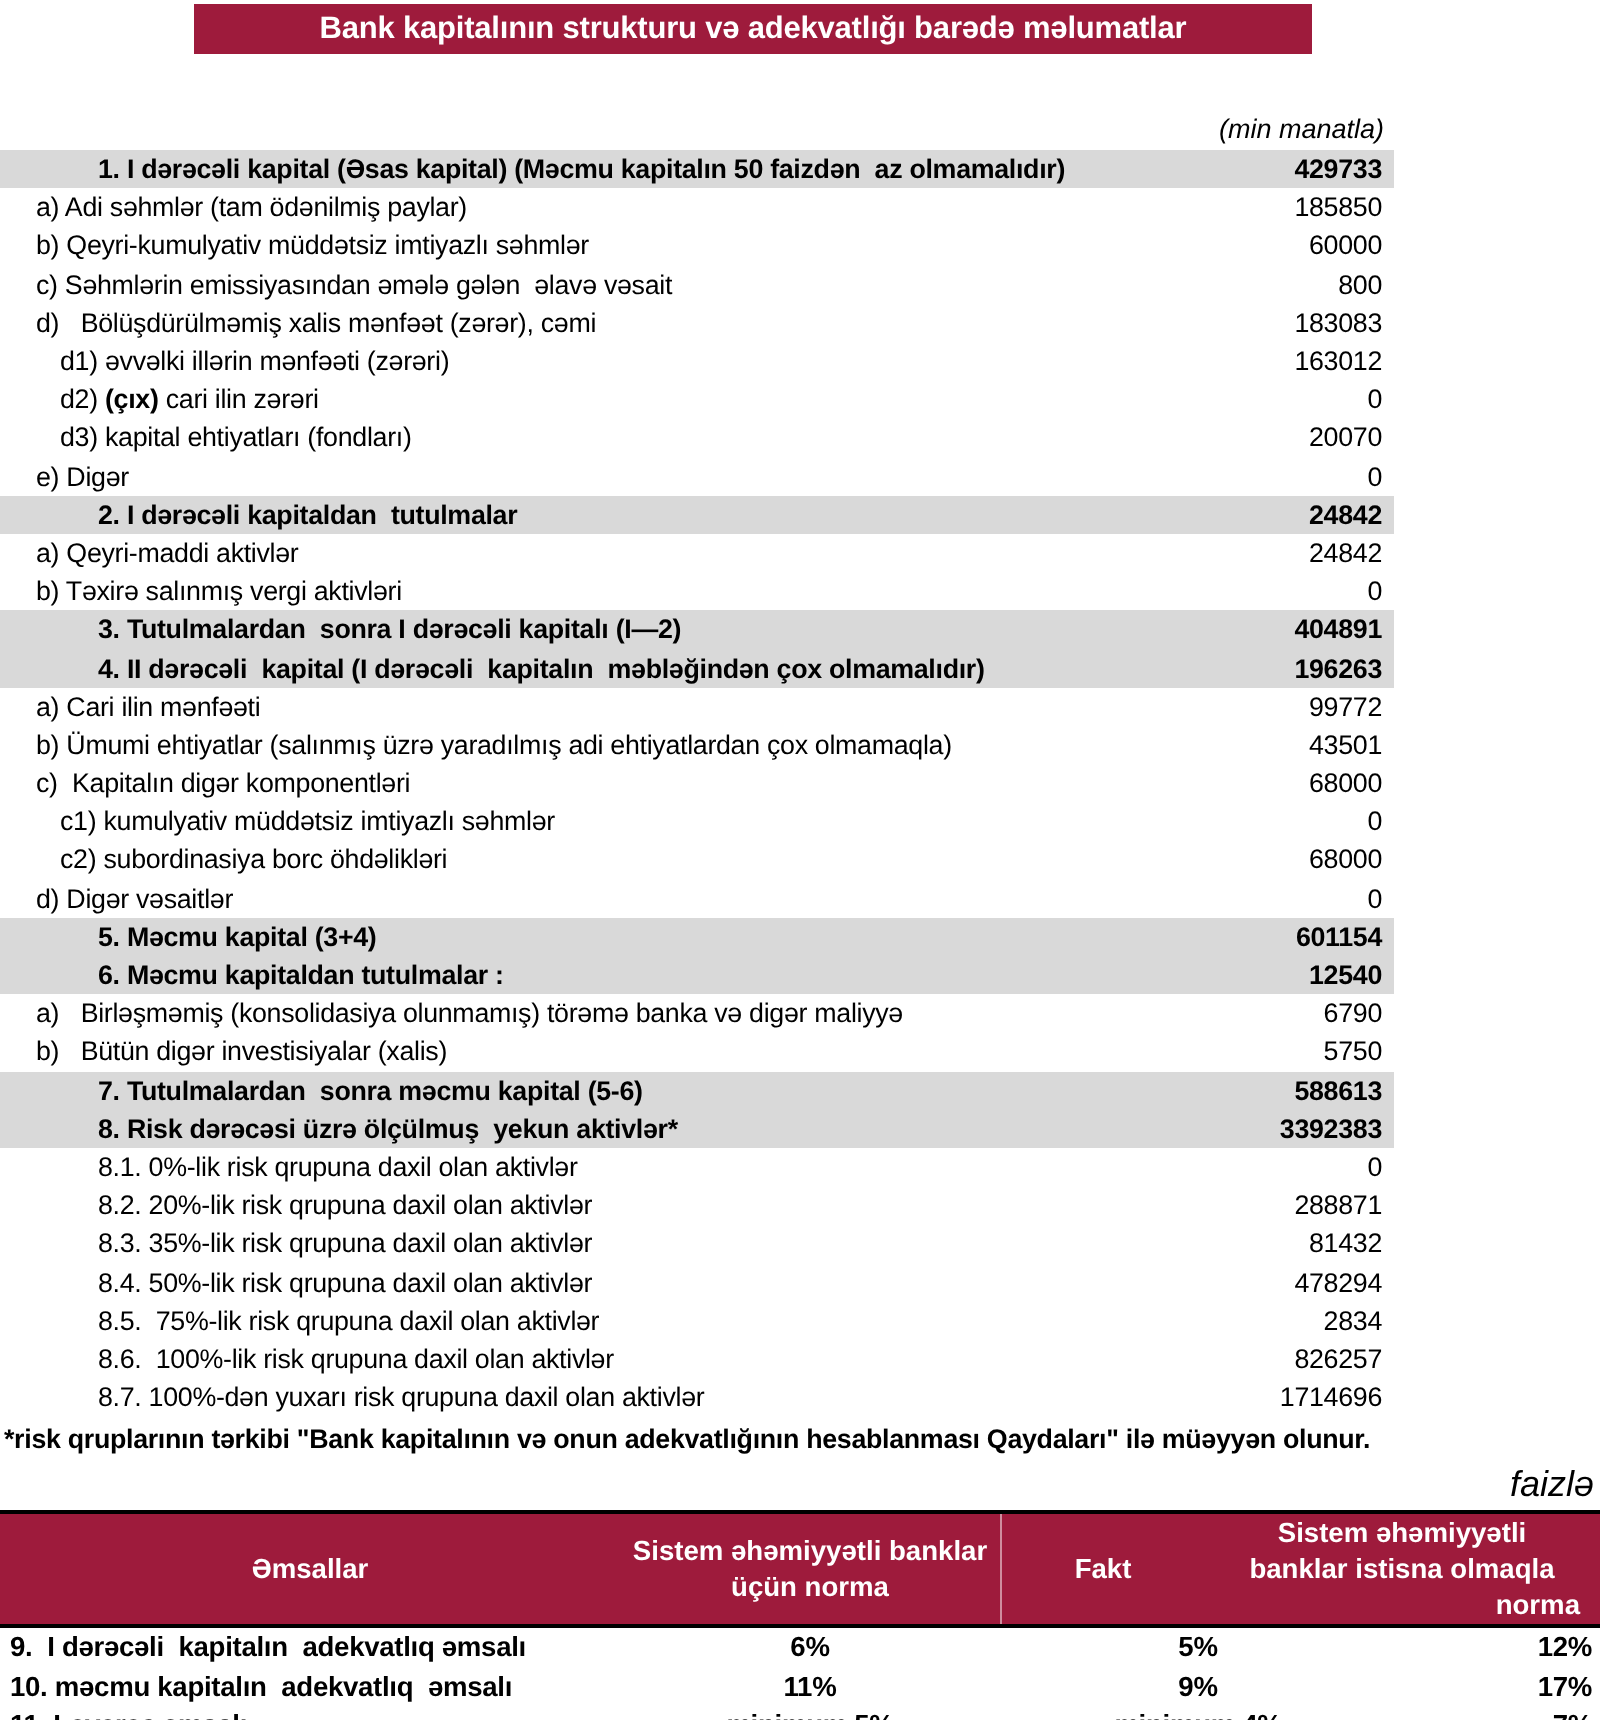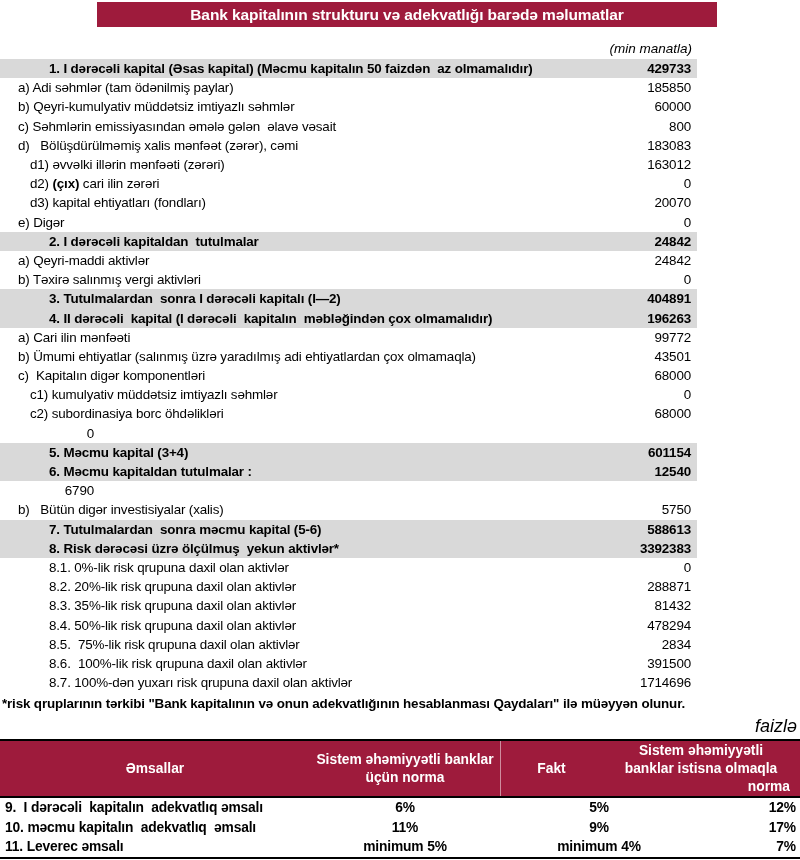--- a/index.html
+++ b/index.html
@@ -9,30 +9,30 @@
   *{box-sizing:border-box;}
   html,body{margin:0;padding:0;}
   body{
     width:800px;height:860px;
     background:#fff;color:#000;
     font-family:"Liberation Sans",sans-serif;
     overflow:hidden;
   }
   .title-bar{
     margin:2px 0 0 97px;
-    width:620px;height:25px;
+    width:559px;height:25px;
     background:var(--maroon);
     color:#fff;font-weight:700;font-size:15.5px;
     display:flex;align-items:center;justify-content:center;
     letter-spacing:-0.1px;
   }
   .unit-note{
     width:692px;text-align:right;
     font-style:italic;font-size:13.5px;
-    margin-top:13px;height:18px;line-height:18px;
+    margin-top:29px;height:18px;line-height:18px;
   }
   .cap-table{width:697px;margin-top:1px;}
   .trow{
     display:flex;height:19.2px;align-items:center;
     font-size:13.4px;white-space:pre;letter-spacing:-0.15px;
   }
   .trow.section{background:var(--row-gray);font-weight:700;}
   .trow .lab{flex:1;overflow:hidden;}
   .trow.section .lab,.trow.plain .lab{padding-left:5px;margin-left:44px;}
   .trow.item .lab{padding-left:18px;}
@@ -96,33 +96,33 @@
     <div class="trow section"><span class="lab">2. I dərəcəli kapitaldan  tutulmalar</span><span class="val">24842</span></div>
     <div class="trow item"><span class="lab">a) Qeyri-maddi aktivlər</span><span class="val">24842</span></div>
     <div class="trow item"><span class="lab">b) Təxirə salınmış vergi aktivləri</span><span class="val">0</span></div>
     <div class="trow section"><span class="lab">3. Tutulmalardan  sonra I dərəcəli kapitalı (I—2)</span><span class="val">404891</span></div>
     <div class="trow section"><span class="lab">4. II dərəcəli  kapital (I dərəcəli  kapitalın  məbləğindən çox olmamalıdır)</span><span class="val">196263</span></div>
     <div class="trow item"><span class="lab">a) Cari ilin mənfəəti</span><span class="val">99772</span></div>
     <div class="trow item"><span class="lab">b) Ümumi ehtiyatlar (salınmış üzrə yaradılmış adi ehtiyatlardan çox olmamaqla)</span><span class="val">43501</span></div>
     <div class="trow item"><span class="lab">c)  Kapitalın digər komponentləri</span><span class="val">68000</span></div>
     <div class="trow sub"><span class="lab">c1) kumulyativ müddətsiz imtiyazlı səhmlər</span><span class="val">0</span></div>
     <div class="trow sub"><span class="lab">c2) subordinasiya borc öhdəlikləri</span><span class="val">68000</span></div>
-    <div class="trow item"><span class="val">0</span></div>
+    <div class="trow item"><span class="lab">d) Digər vəsaitlər</span><span class="val">0</span></div>
     <div class="trow section"><span class="lab">5. Məcmu kapital (3+4)</span><span class="val">601154</span></div>
     <div class="trow section"><span class="lab">6. Məcmu kapitaldan tutulmalar :</span><span class="val">12540</span></div>
-    <div class="trow item"><span class="val">6790</span></div>
+    <div class="trow item"><span class="lab">a)   Birləşməmiş (konsolidasiya olunmamış) törəmə banka və digər maliyyə</span><span class="val">6790</span></div>
     <div class="trow item"><span class="lab">b)   Bütün digər investisiyalar (xalis)</span><span class="val">5750</span></div>
     <div class="trow section"><span class="lab">7. Tutulmalardan  sonra məcmu kapital (5-6)</span><span class="val">588613</span></div>
     <div class="trow section"><span class="lab">8. Risk dərəcəsi üzrə ölçülmuş  yekun aktivlər*</span><span class="val">3392383</span></div>
     <div class="trow plain"><span class="lab">8.1. 0%-lik risk qrupuna daxil olan aktivlər</span><span class="val">0</span></div>
     <div class="trow plain"><span class="lab">8.2. 20%-lik risk qrupuna daxil olan aktivlər</span><span class="val">288871</span></div>
     <div class="trow plain"><span class="lab">8.3. 35%-lik risk qrupuna daxil olan aktivlər</span><span class="val">81432</span></div>
     <div class="trow plain"><span class="lab">8.4. 50%-lik risk qrupuna daxil olan aktivlər</span><span class="val">478294</span></div>
     <div class="trow plain"><span class="lab">8.5.  75%-lik risk qrupuna daxil olan aktivlər</span><span class="val">2834</span></div>
-    <div class="trow plain"><span class="lab">8.6.  100%-lik risk qrupuna daxil olan aktivlər</span><span class="val">391500</span></div>
+    <div class="trow plain"><span class="lab">8.6.  100%-lik risk qrupuna daxil olan aktivlər</span><span class="val">826257</span></div>
     <div class="trow plain"><span class="lab">8.7. 100%-dən yuxarı risk qrupuna daxil olan aktivlər</span><span class="val">1714696</span></div>
   </div>
 
 <div class="footnote">*risk qruplarının tərkibi "Bank kapitalının və onun adekvatlığının hesablanması Qaydaları" ilə müəyyən olunur.</div>
 
 <div class="percent-note">faizlə</div>
 
 <div class="ratio-table">
   <div class="ratio-header">
     <div class="rh-cell c1">

